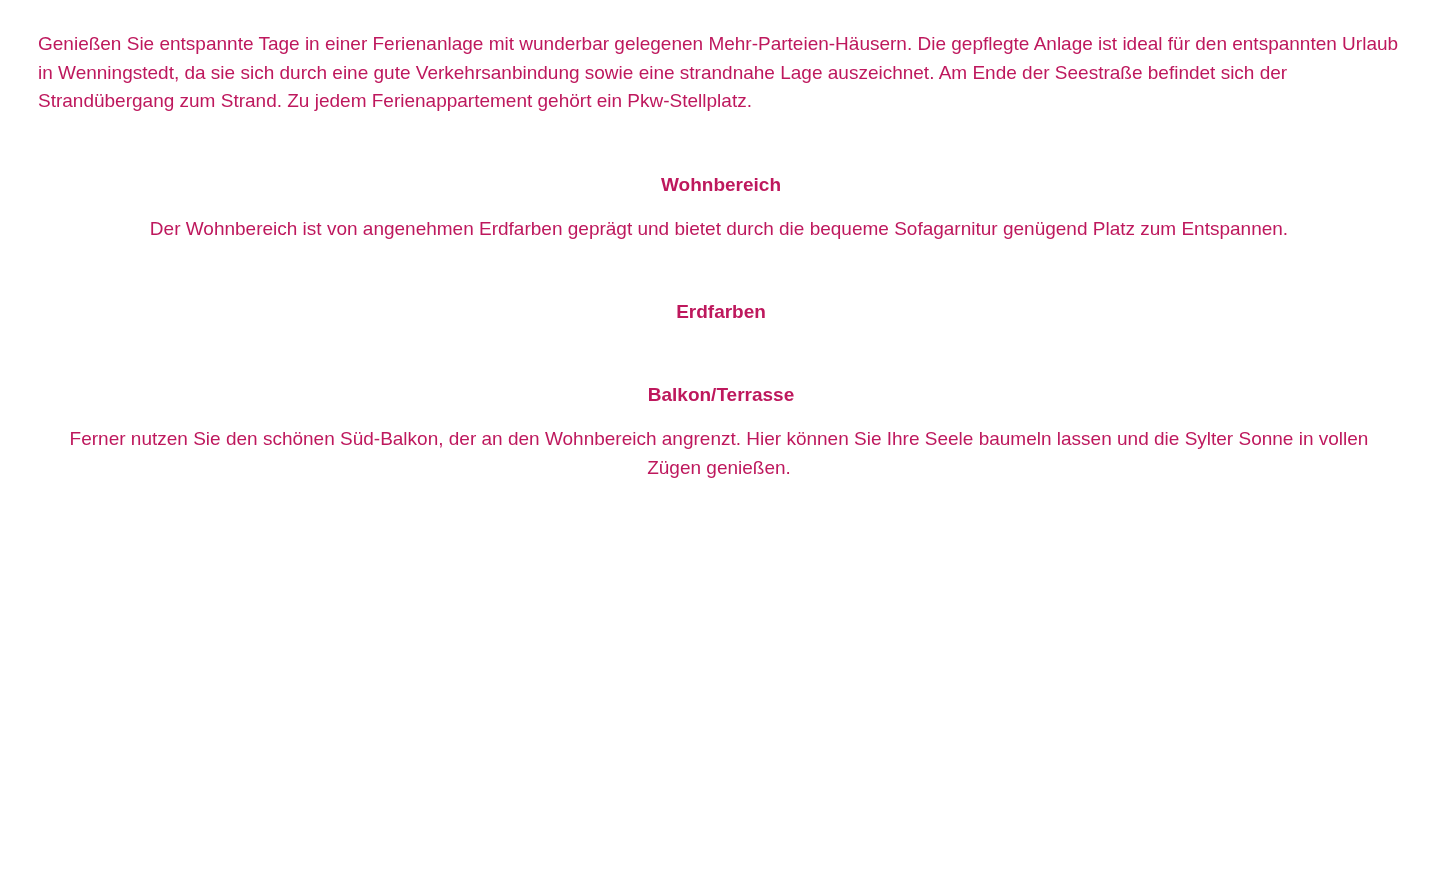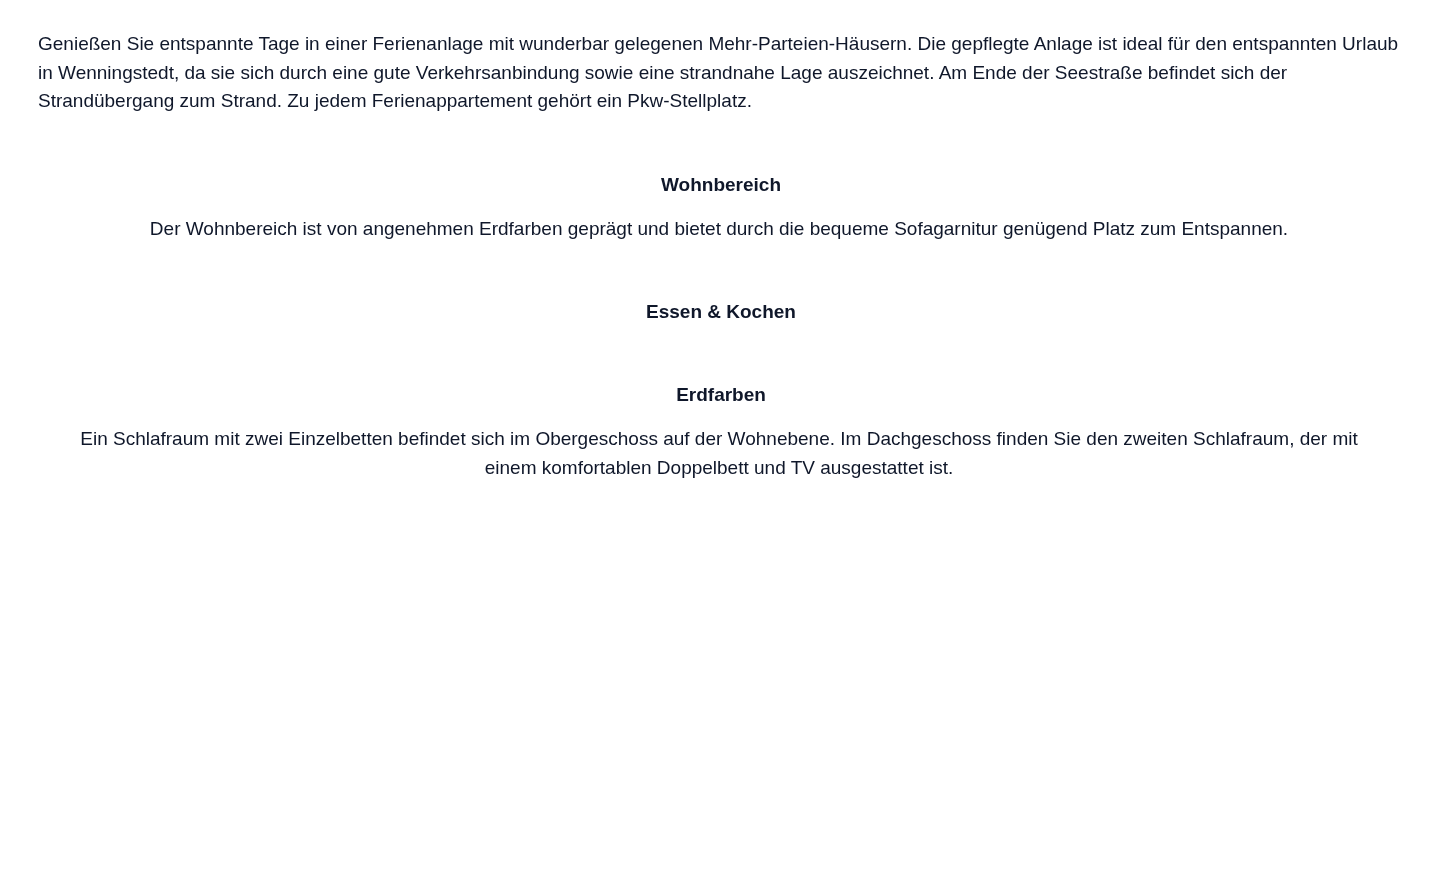--- a/index.html
+++ b/index.html
@@ -5,21 +5,21 @@
   html, body {
     margin: 0;
     padding: 0;
     background: #ffffff;
   }
   .page {
     width: 1440px;
     height: 891px;
     box-sizing: border-box;
     background: #ffffff;
-    color: #0f172a;
+    color: #be185d;
     font-family: "Liberation Sans", "DejaVu Sans", sans-serif;
     padding: 30px 40px 0 38px;
     overflow: hidden;
   }
   .intro {
     font-size: 19px;
     line-height: 28.5px;
     margin: 0;
   }
   .section {
@@ -45,23 +45,25 @@
 <div class="page">
 
   <p class="intro">Genießen Sie entspannte Tage in einer Ferienanlage mit wunderbar gelegenen Mehr-Parteien-Häusern. Die gepflegte Anlage ist ideal für den entspannten Urlaub in Wenningstedt, da sie sich durch eine gute Verkehrsanbindung sowie eine strandnahe Lage auszeichnet. Am Ende der Seestraße befindet sich der Strandübergang zum Strand. Zu jedem Ferienappartement gehört ein Pkw-Stellplatz.</p>
 
   <div class="section">
     <h2 class="section-heading">Wohnbereich</h2>
     <p class="section-body">Der Wohnbereich ist von angenehmen Erdfarben geprägt und bietet durch die bequeme Sofagarnitur genügend Platz zum Entspannen.</p>
   </div>
 
   <div class="section">
-    <h2 class="section-heading">Essen &amp; Kochen</h2>
   </div>
 
   <div class="section">
     <h2 class="section-heading">Erdfarben</h2>
-    <p class="section-body">Ein Schlafraum mit zwei Einzelbetten befindet sich im Obergeschoss auf der Wohnebene. Im Dachgeschoss finden Sie den zweiten Schlafraum, der mit einem komfortablen Doppelbett und TV ausgestattet ist.</p>
   </div>
 
 
+  <div class="section">
+    <h2 class="section-heading">Balkon/Terrasse</h2>
+    <p class="section-body">Ferner nutzen Sie den schönen Süd-Balkon, der an den Wohnbereich angrenzt. Hier können Sie Ihre Seele baumeln lassen und die Sylter Sonne in vollen Zügen genießen.</p>
+  </div>
 
 </div>
 
 </body></html>

